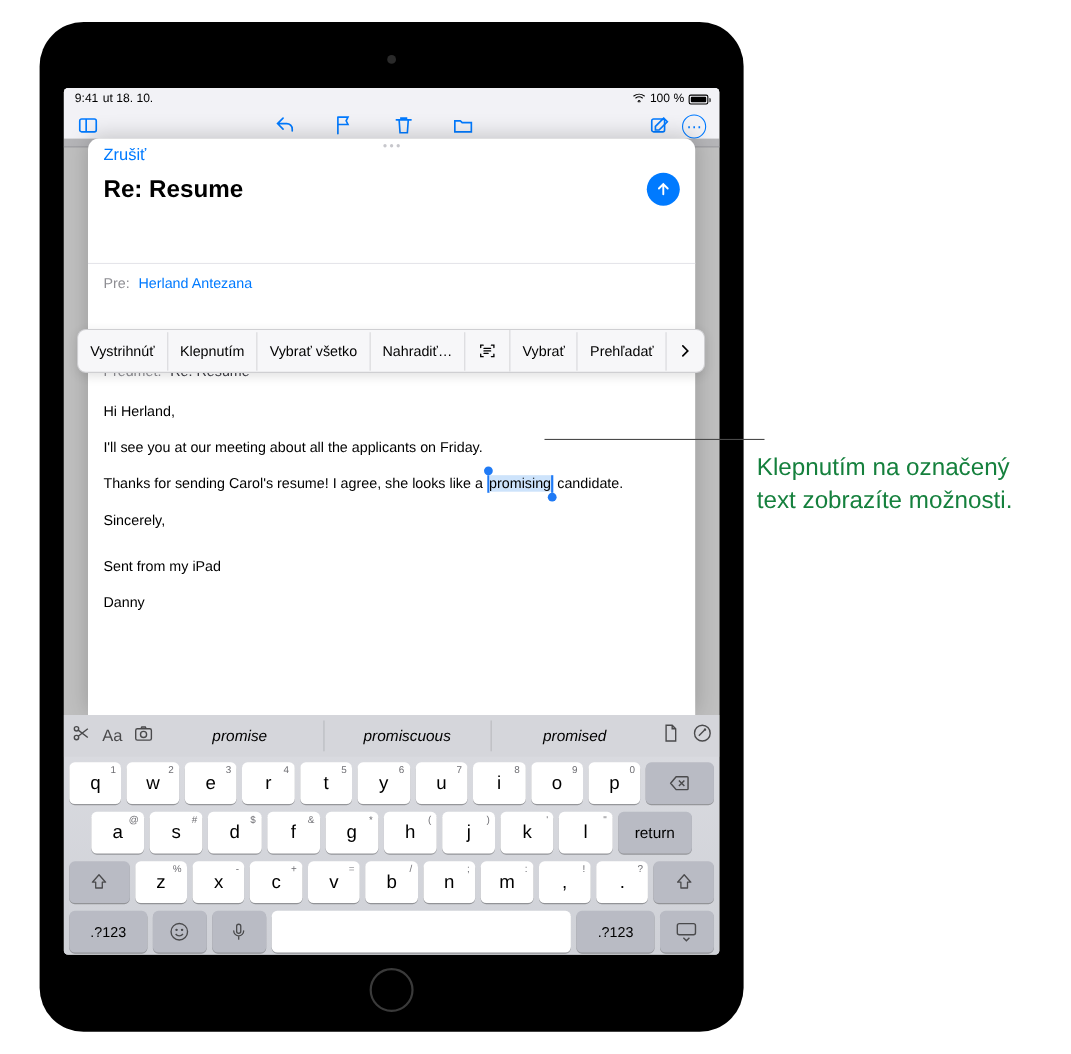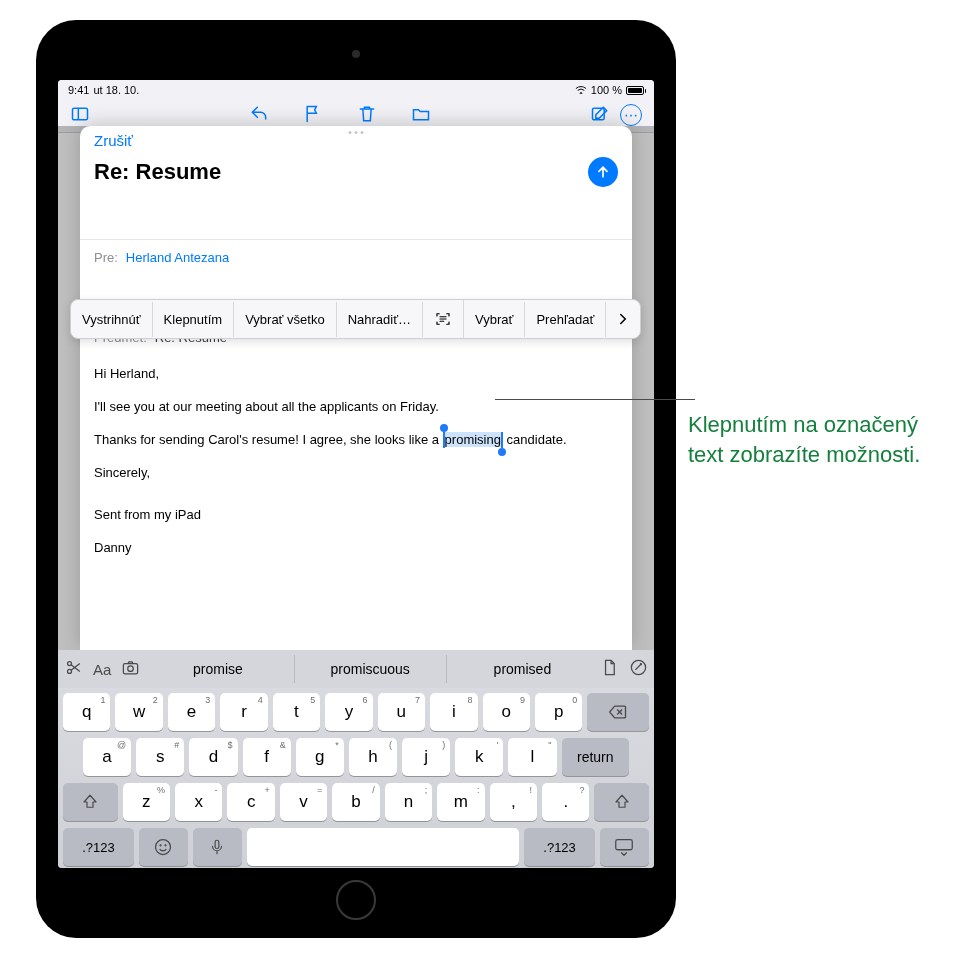--- a/index.html
+++ b/index.html
@@ -61,21 +61,21 @@
     .edit-menu-item.chevron { padding: 10px 8px; }
     .edit-menu-item svg { width: 18px; height: 18px; vertical-align: middle; }
     
     
     .keyboard-area { position: absolute; bottom: 0; left: 0; right: 0; height: 218px; background: linear-gradient(#dbdce1, #cfd1d7); margin-top: 46px; }
     .keyboard-area * { user-select: none; }
     
     .predictive-bar { height: 38px; display: flex; align-items: center; padding: 0 6px; background: #d5d6db; gap: 2px; }
     .pred-side { display: flex; gap: 10px; align-items: center; color: #4a4a4c; }
     .pred-side svg { width: 19px; height: 19px; }
-    .pred-suggestions { flex: 1; display: flex; justify-content: center; }
+    .pred-suggestions { flex: 1; display: flex; justify-content: center; font-style: italic; }
     .pred-sugg { padding: 6px 16px; font-size: 14px; color: #000; text-align: center; flex:1; }
     .pred-sugg.mid { border-left: 1px solid #b8b9be; border-right: 1px solid #b8b9be; }
     
     .keyboard { padding: 5px 5px 6px 5px; display: flex; flex-direction: column; gap: 7px; }
     .kb-row { display: flex; gap: 5px; }
     .key { flex: 1; height: 38px; background: #fff; border-radius: 5px; box-shadow: 0 1px 0 rgba(0,0,0,0.3); display: flex; align-items: center; justify-content: center; font-size: 17px; position: relative; color: #000; }
     .key .alt { position: absolute; top: 2px; right: 5px; font-size: 9px; color: #6e6e73; }
     .key.special { background: #b9bbc4; }
     .key.wide { flex: 1.3; }
     .key.return { flex: 1.4; font-size: 14px; }

